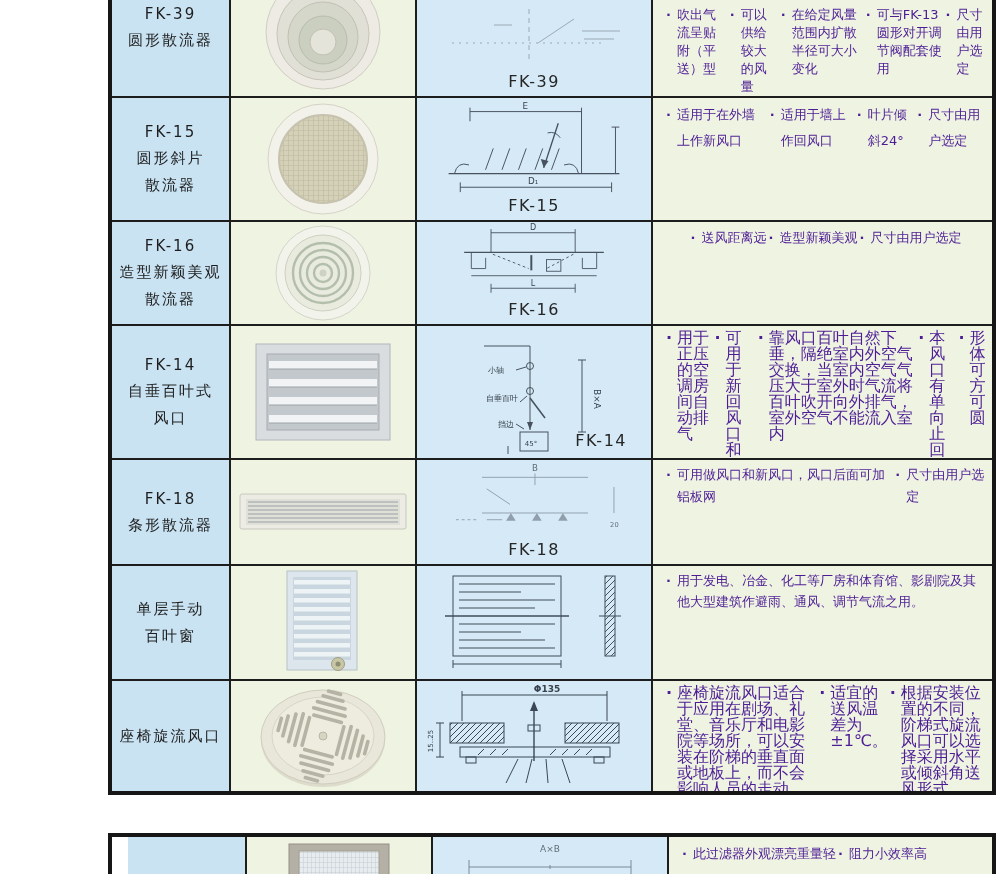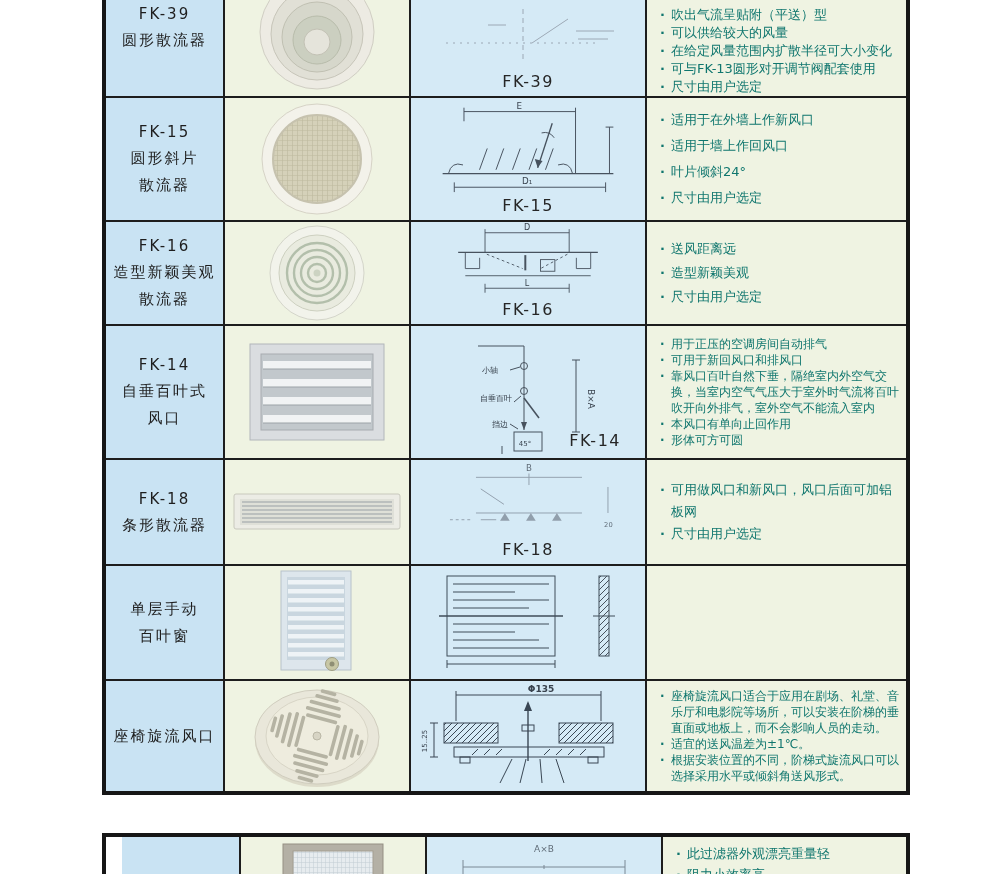--- a/index.html
+++ b/index.html
@@ -3,21 +3,21 @@
 <meta charset="utf-8">
 <style>
   * { margin:0; padding:0; box-sizing:border-box; }
   html,body { background:#ffffff; }
   .page {
     position:relative; width:1000px; height:874px; background:#ffffff;
     overflow:hidden; font-family:"DejaVu Sans","Liberation Sans",sans-serif;
     color:#222;
   }
   .cat-table {
-    position:absolute; left:102px; width:808px; background:#fff;
+    position:absolute; left:108px; width:888px; background:#fff;
     border-left:4px solid #161616; border-right:4px solid #161616;
   }
   .t1 { top:0; border-bottom:4px solid #161616; }
   .t2 { top:833px; border-top:4px solid #161616; height:41px; overflow:hidden;padding-left:16px; }
   .row { display:grid; grid-template-columns:119px 186px 236px 1fr; }
   .row + .row { border-top:2px solid #1d1d1d; }
   .r1{height:96px} .r2{height:124px} .r3{height:104px} .r4{height:134px}
   .r5{height:106px} .r6{height:115px} .r7{height:112px} .r8{height:60px}
   .cell { position:relative; overflow:hidden; }
   .cell.name { background:#c9e3f3; border-right:2px solid #1d1d1d;
@@ -25,26 +25,26 @@
     gap:8px; font-size:15px; letter-spacing:2px; color:#1e1e1e; }
   .r1 .cell.name { justify-content:flex-start; padding-top:5px; }
   .cell.photo { background:#eff3e2; border-right:2px solid #1d1d1d;
     display:flex; align-items:center; justify-content:center; }
   .r1 .cell.photo { align-items:flex-start; }
   .cell.draw { background:#d5eaf6; border-right:2px solid #1d1d1d;
     display:flex; flex-direction:column; align-items:center; justify-content:flex-end; }
   .cell.draw.mid { justify-content:flex-start; }
   .dlabel { font-size:16px; letter-spacing:1.5px; color:#262626; margin:1px 0 5px; }
   .dlabel.br { position:absolute; right:24px; bottom:8px; margin:0; }
-  .cell.feat { background:#eff3e2; padding:4px 6px 4px 11px; font-size:13px; color:#0f766e;
-    display:flex; flex-direction:column; justify-content:center; }
+  .cell.feat { background:#eff3e2; padding:4px 6px 4px 11px; font-size:13px; color:#4c1d95;
+    display:flex; flex-direction:row; justify-content:center; }
   .r1 .cell.feat, .r8 .cell.feat { justify-content:flex-start; padding-top:6px; }
   .fitem { position:relative; padding-left:13px; }
   .fitem::before { content:"·"; position:absolute; left:2px; font-weight:bold; }
-  .lh18 .fitem{line-height:18px} .lh16 .fitem{line-height:16px; font-size:12px}
+  .lh18 .fitem{line-height:18px} .lh16 .fitem{line-height:16px; font-size:16px}
   .lh21 .fitem{line-height:21px} .lh22 .fitem{line-height:22px}
   .lh24 .fitem{line-height:24px} .lh26 .fitem{line-height:26px}
   svg { display:block; }
   svg text { font-family:"DejaVu Sans","Liberation Sans",sans-serif; fill:#39434e; }
   .faint { opacity:.75; }
 </style>
 </head>
 <body>
 
 <div class="page">
@@ -340,20 +340,21 @@
             <rect x="180" y="10" width="10" height="80"></rect>
             <line x1="174" y1="50" x2="196" y2="50"></line>
             <line x1="28" y1="98" x2="136" y2="98"></line>
             <line x1="28" y1="94" x2="28" y2="102"></line>
             <line x1="136" y1="94" x2="136" y2="102"></line>
           </g>
           <rect x="180" y="10" width="10" height="80" fill="url(#ph6)"></rect>
         </svg>
       </div>
       <div class="cell feat lh21">
+        <div class="fitem">用于发电、冶金、化工等厂房和体育馆、影剧院及其他大型建筑作避雨、通风、调节气流之用。</div>
       </div>
     </div>
 
     <div class="row r7">
       <div class="cell name">
         <div>座椅旋流风口</div>
       </div>
       <div class="cell photo">
         <svg width="140" height="108" viewBox="0 0 140 108">
           <ellipse cx="70" cy="58" rx="62" ry="47" fill="#dddbca"></ellipse>

